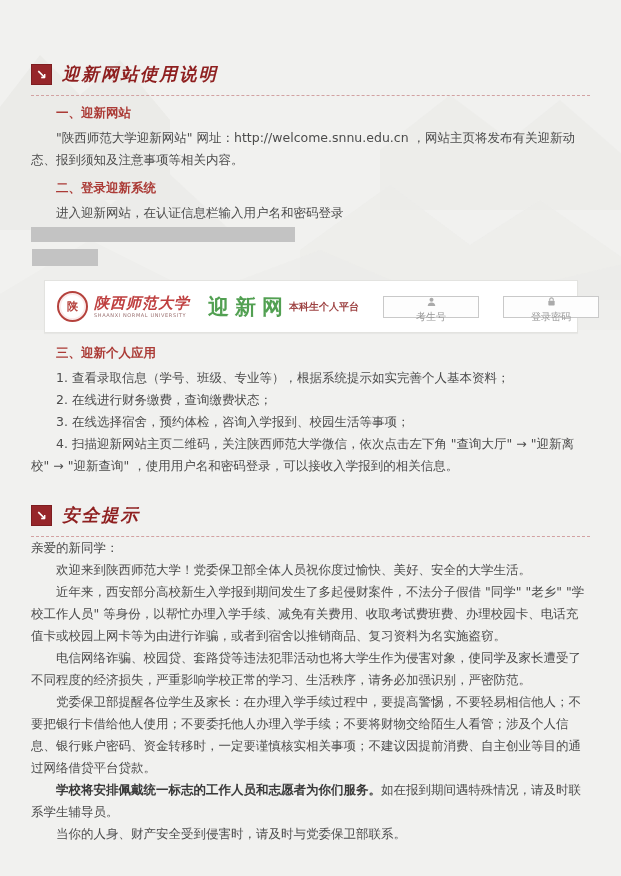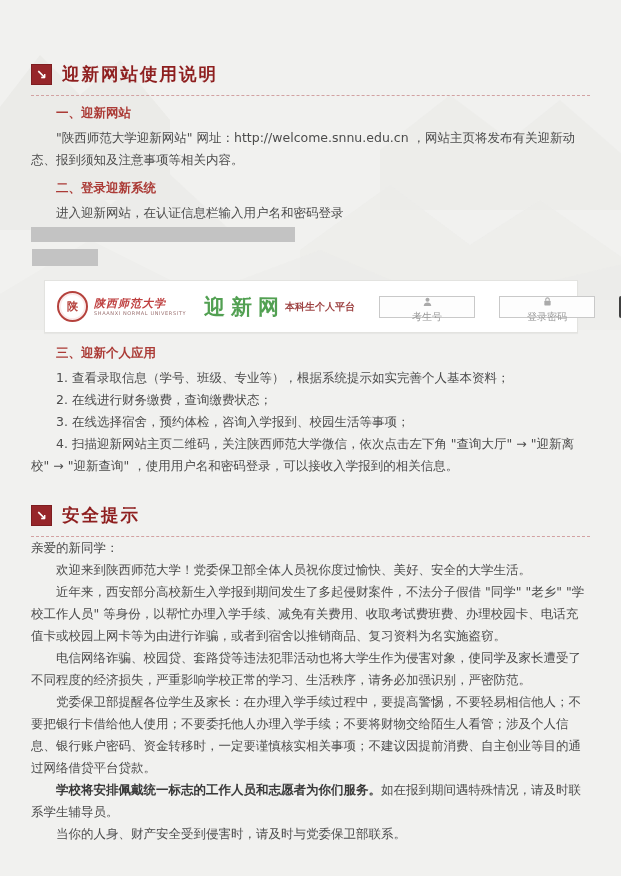--- a/index.html
+++ b/index.html
@@ -10,37 +10,37 @@
     color:#4c4c4c;font-size:12.5px;
     position:relative;
   }
   .mountains{position:absolute;left:0;top:500;width:621px;height:376px;z-index:0;pointer-events:none;}
   .page{position:relative;z-index:1;padding:62px 31px 0 31px;}
 
   
   .sec-head{display:flex;align-items:center;gap:10px;padding-bottom:9px;border-bottom:1px dashed #d2a2a2;}
   .sec-icon{width:21px;height:21px;background:#96262a;color:#fff;display:flex;align-items:center;justify-content:center;
     font-size:13px;font-weight:bold;flex:0 0 auto;box-shadow:inset 0 0 0 1px #7d1d20;}
-  .sec-title{font-size:17.5px;font-weight:bold;color:#8e1f1f;letter-spacing:2px;font-family:"DejaVu Serif","Liberation Serif",serif;}
+  .sec-title{font-size:17.5px;font-weight:bold;color:#8e1f1f;letter-spacing:2px;font-family:"DejaVu Serif","Liberation Serif",serif;font-style:italic;}
 
   .sub-head{color:#ab3b36;font-weight:bold;margin:7px 0 4px 0;text-indent:2em;line-height:20px;}
   p.body{margin:0;line-height:22px;text-indent:2em;}
   p.noindent{text-indent:0;}
   .boldline{font-weight:bold;color:#3a3a3a;}
 
   .redact-inline{display:inline-block;vertical-align:-3px;width:264px;height:15px;background:#c3c3c3;}
   .redact-block{width:66px;height:17px;background:#c3c3c3;margin:3px 0 0 1px;}
 
   
   .banner{margin:14px 12px 10px 13px;background:#fff;border:1px solid #e3e3e0;box-shadow:0 1px 1px rgba(0,0,0,0.04);
     padding:10px 12px;display:flex;align-items:center;}
   .seal{width:27px;height:27px;border-radius:50%;border:2px solid #b5413c;display:flex;align-items:center;justify-content:center;
     color:#b5413c;font-size:11px;font-weight:bold;flex:0 0 auto;background:#fff;box-shadow:inset 0 0 0 2px #fbeaea;}
   .uni{margin-left:6px;line-height:1;}
-  .uni-cn{font-family:"DejaVu Serif","Liberation Serif",serif;font-style:italic;font-weight:bold;color:#bf4040;font-size:11px;letter-spacing:1px;white-space:nowrap;}
+  .uni-cn{font-family:"DejaVu Serif","Liberation Serif",serif;font-style:italic;font-weight:bold;color:#bf4040;font-size:15px;letter-spacing:1px;white-space:nowrap;}
   .uni-en{font-size:5px;color:#9a7070;letter-spacing:0.6px;margin-top:2px;white-space:nowrap;}
   .site-name{margin-left:18px;color:#52a052;font-size:21px;letter-spacing:6px;font-weight:bold;
     font-family:"DejaVu Serif","Liberation Serif",serif;white-space:nowrap;}
   .login-area{margin-left:auto;display:flex;align-items:center;gap:24px;}
   .platform-label{color:#9e4444;font-size:10px;font-weight:bold;white-space:nowrap;}
   .mini-input{width:84px;height:20px;border:1px solid #c9c9c9;background:#fdfdfd;display:flex;align-items:center;
     gap:4px;padding:0 5px;font-size:10px;color:#999;flex-direction:column;}
   .mini-input svg{flex:0 0 auto;}
   .login-btn{width:44px;height:22px;background:#404040;color:#fff;border:none;font-size:11px;font-weight:bold;
     display:flex;align-items:center;justify-content:center;border-radius:2px;cursor:pointer;}

